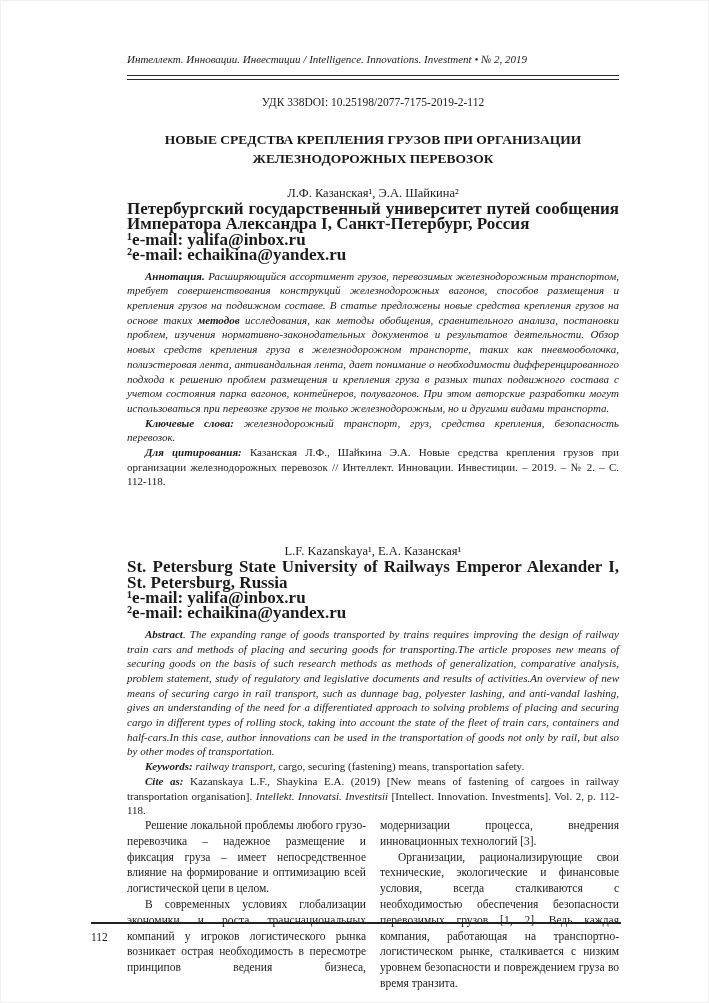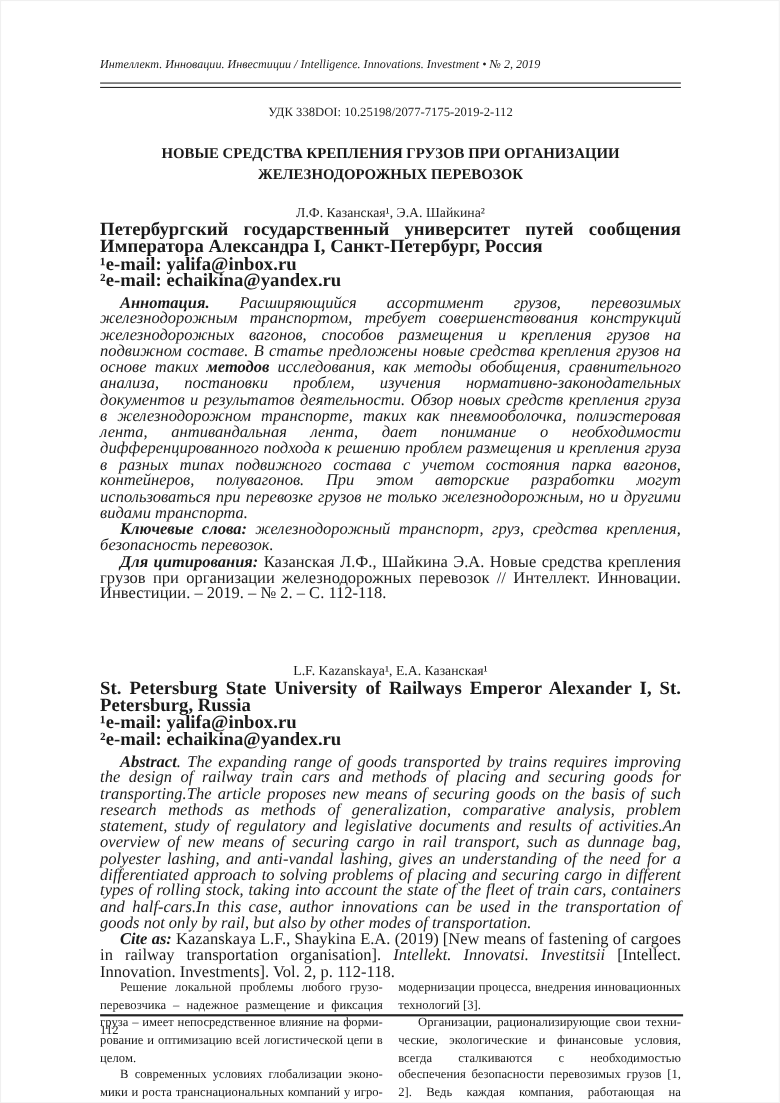--- a/index.html
+++ b/index.html
@@ -6,20 +6,21 @@
   .page {
     position: relative;
     width: 709px;
     height: 1003px;
     background: #ffffff;
     border: 1px solid #f0f0f0;
     box-sizing: border-box;
     font-family: "Liberation Serif", "DejaVu Serif", serif;
     color: #1b1b1b;
     overflow: hidden;
+    padding-left: 36px;
   }
   .content { padding: 52px 89px 0 90px; }
 
   .journal-line {
     font-style: italic;
     font-size: 11px;
     line-height: 13px;
   }
   .double-rule {
     margin-top: 9px;
@@ -55,21 +56,21 @@
   }
   .affiliation, .email {
     font-size: 17px;
     line-height: 15.4px;
     text-align: justify;
     hyphens: manual;
     font-weight: bold;
   }
 
   .abstract, .kw, .cite {
-    font-size: 15px;
+    font-size: 11px;
     line-height: 14.7px;
     text-align: justify;
     margin: 0;
     hyphens: manual;
   }
   .abstract { margin-top: 6px; }
   .indent { text-indent: 18px; }
   .it { font-style: italic; }
   .bi { font-style: italic; font-weight: bold; }
 
@@ -134,20 +135,21 @@
     <div class="section-gap"></div>
 
 
     <div class="authors">L.F. Kazanskaya¹, E.A. Казанская¹</div>
     <div class="affiliation">St. Petersburg State University of Railways Emperor Alexander I, St. Petersburg, Russia</div>
     <div class="email">¹e-mail: yalifa@inbox.ru</div>
     <div class="email">²e-mail: echaikina@yandex.ru</div>
 
     <p class="abstract indent"><span class="bi">Abstract</span><span class="it">. The expanding range of goods transported by trains requires improving the design of railway train cars and methods of placing and securing goods for transporting.The article proposes new means of securing goods on the basis of such research methods as methods of generalization, comparative analysis, problem statement, study of regulatory and legislative documents and results of activities.An overview of new means of securing cargo in rail transport, such as dunnage bag, polyester lashing, and anti-vandal lashing, gives an understanding of the need for a differentiated approach to solving problems of placing and securing cargo in different types of rolling stock, taking into account the state of the fleet of train cars, containers and half-cars.In this case, author innovations can be used in the transportation of goods not only by rail, but also by other modes of transportation.</span></p>
 
+    <p class="kw indent"><span class="bi">Keywords:</span><span class="it"> railway transport</span><span>, cargo, securing (fastening) means, transportation safety.</span></p>
 
     <p class="cite indent"><span class="bi">Cite as:</span><span> Kazanskaya L.F., Shaykina E.A. (2019) [New means of fastening of cargoes in railway transportation organisation]. </span><span class="it">Intellekt. Innovatsi. Investitsii</span><span> [Intellect. Innovation. Investments]. Vol. 2, p. 112-118.</span></p>
 
     <div class="columns">
       <div class="col">
         <p class="indent">Решение локальной проблемы любого грузо­перевозчика – надежное размещение и фиксация груза – имеет непосредственное влияние на форми­рование и оптимизацию всей логистической цепи в целом.</p>
         <p class="indent fill-last">В современных условиях глобализации эконо­мики и роста транснациональных компаний у игро­ков логистического рынка возникает острая необхо­димость в пересмотре принципов ведения бизнеса,</p>
       </div>
       <div class="col">
         <p>модернизации процесса, внедрения инновацион­ных технологий [3].</p>

